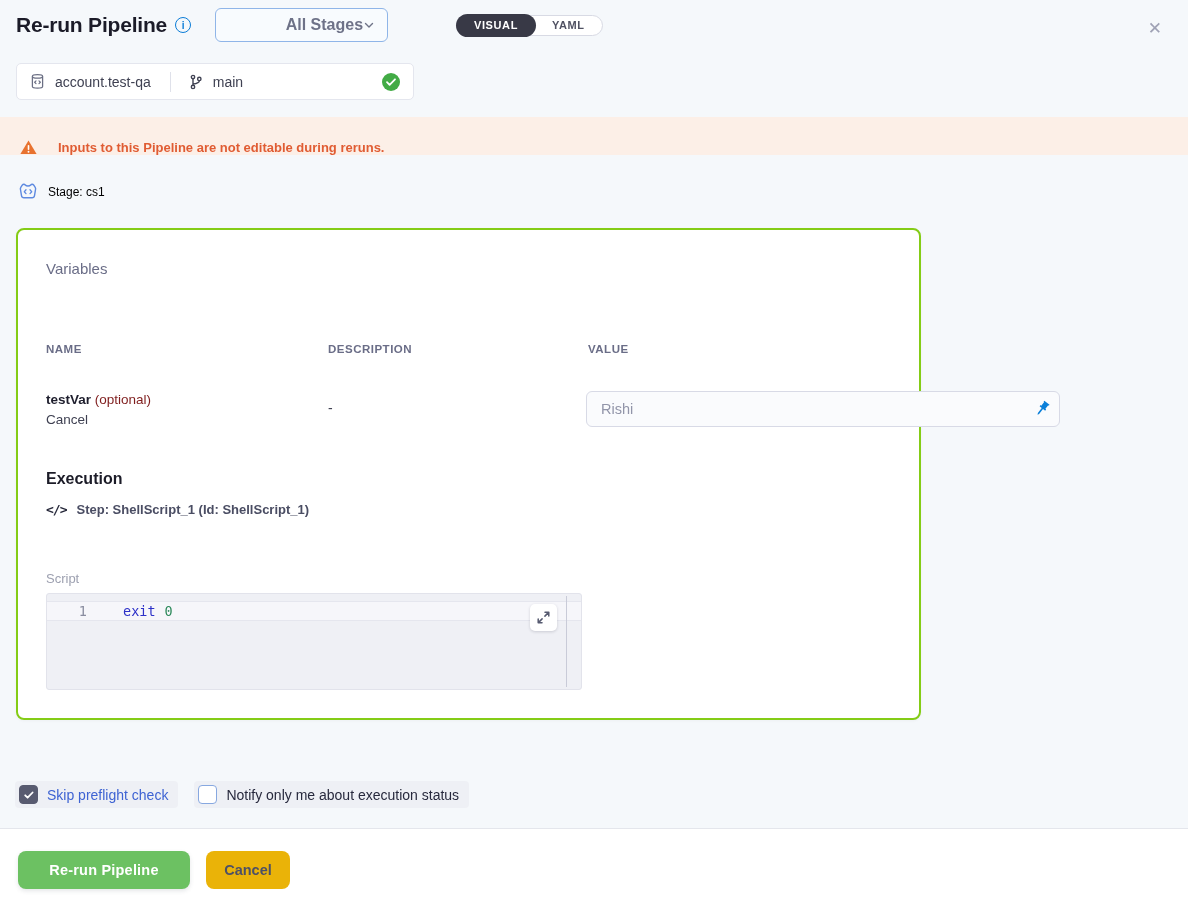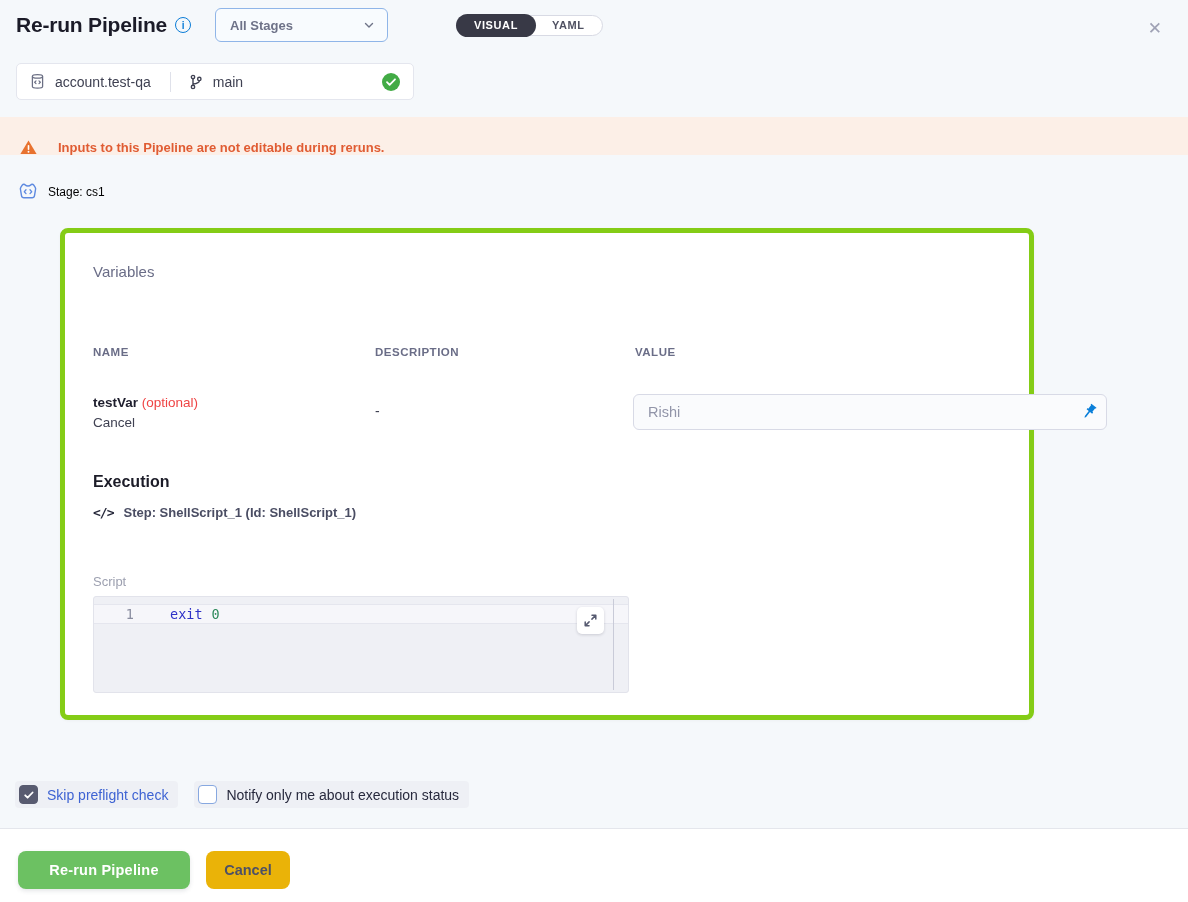--- a/index.html
+++ b/index.html
@@ -6,21 +6,21 @@
   body { font-family:"Liberation Sans", sans-serif; background:#fff; }
   .page { position:relative; width:1188px; height:902px; background:#F5F8FB; overflow:hidden; }
 
   
   .topbar { position:absolute; left:0; top:0; right:0; height:50px; display:flex; align-items:center; padding:0 16px; }
   .page-title { font-size:21px; font-weight:bold; color:#1B1B28; letter-spacing:-0.2px; }
   .info-icon { width:16px; height:16px; margin-left:8px; border:1.5px solid #0A7CD7; border-radius:50%;
                color:#0A7CD7; font-size:10px; font-weight:bold; display:flex; align-items:center; justify-content:center; }
   .stage-select { margin-left:24px; width:173px; height:34px; background:#F8FBFE; border:1px solid #8FB5E8;
                   border-radius:6px; display:flex; align-items:center; padding:0 12px 0 14px; cursor:pointer; }
-  .stage-select-label { flex:1; font-size:13px; font-weight:bold; color:#6E7288; }
+  .stage-select-label { flex:1; font-size:16px; font-weight:bold; color:#6E7288;text-align:right; }
   .chev { width:12px; height:12px; }
   .mode-toggle { margin-left:68px; display:flex; align-items:center; height:21px; background:#fff;
                  border:1px solid #D8DAE4; border-radius:999px; }
   .mode-seg { font-size:11px; font-weight:bold; letter-spacing:0.6px; padding:0 17px; height:21px;
               display:flex; align-items:center; color:#4F5162; cursor:pointer; border-radius:999px; }
   .mode-seg.active { background:#383946; color:#fff; height:23px; margin:-1px; padding:0 18px; }
   .spacer { flex:1; }
   .close-btn { position:absolute; right:26px; top:20px; font-size:17px; color:#9FA2B5; cursor:pointer; line-height:1; }
 
   
@@ -34,28 +34,28 @@
   
   .banner { position:absolute; left:0; top:117px; width:1188px; height:38px; background:#FCEFE7;
             display:flex; align-items:flex-end; padding-left:20px; gap:21px; }
   .banner-text { font-size:13px; font-weight:bold; color:#E05C33; }
 
   
   .stage-row { position:absolute; left:18px; top:182px; display:flex; align-items:center; gap:10px; }
   .stage-label { font-size:12px; font-weight:normal; color:#000000; }
 
   
-  .card { position:absolute; left:16px; top:228px; width:974px; height:492px; background:#fff;
-          border:5px solid #84cc16; border-radius:8px; box-shadow:0 1px 3px rgba(40,41,61,0.04);margin-left:44px; }
+  .card { position:absolute; left:16px; top:228px; width:905px; height:492px; background:#fff;
+          border:2px solid #84cc16; border-radius:8px; box-shadow:0 1px 3px rgba(40,41,61,0.04); }
   .vars-heading { position:absolute; left:28px; top:30px; font-size:15px; color:#6A6D87; }
   .col-head { position:absolute; top:113px; font-size:11.5px; font-weight:bold; letter-spacing:0.5px; color:#6A6D87; }
   .col-head.c1 { left:28px; } .col-head.c2 { left:298px;padding-left:12px; } .col-head.c3 { left:570px; }
   .var-name-cell { position:absolute; left:28px; top:160px; font-size:13.5px; color:#3F4152; line-height:20px; }
   .var-name { font-weight:bold; color:#1E1E2D; }
-  .var-optional { color:#ef4444; }
+  .var-optional { color:#7f1d1d; }
   .var-desc { position:absolute; left:310px; top:170px; font-size:14px; color:#3F4152; }
   .value-wrap { position:absolute; left:568px; top:161px; width:474px; height:36px; }
   .value-input { width:100%; height:100%; background:#FAFBFD; border:1px solid #D8DAE6; border-radius:6px;
                  font-family:"Liberation Sans", sans-serif; font-size:14.5px; color:#9295A9; padding:0 36px 0 14px; }
   .pin-btn { position:absolute; right:9px; top:9px; width:18px; height:18px; cursor:pointer; }
 
   .exec-heading { position:absolute; left:28px; top:240px; font-size:16px; font-weight:bold; color:#1C1C28; }
   .step-row { position:absolute; left:28px; top:272px; display:flex; align-items:center; gap:10px; }
   .step-icon { font-family:"DejaVu Sans Mono", monospace; font-size:13px; font-weight:bold; color:#26283A; letter-spacing:-1px; }
   .step-label { font-size:13px; font-weight:bold; color:#4A4D63; }

